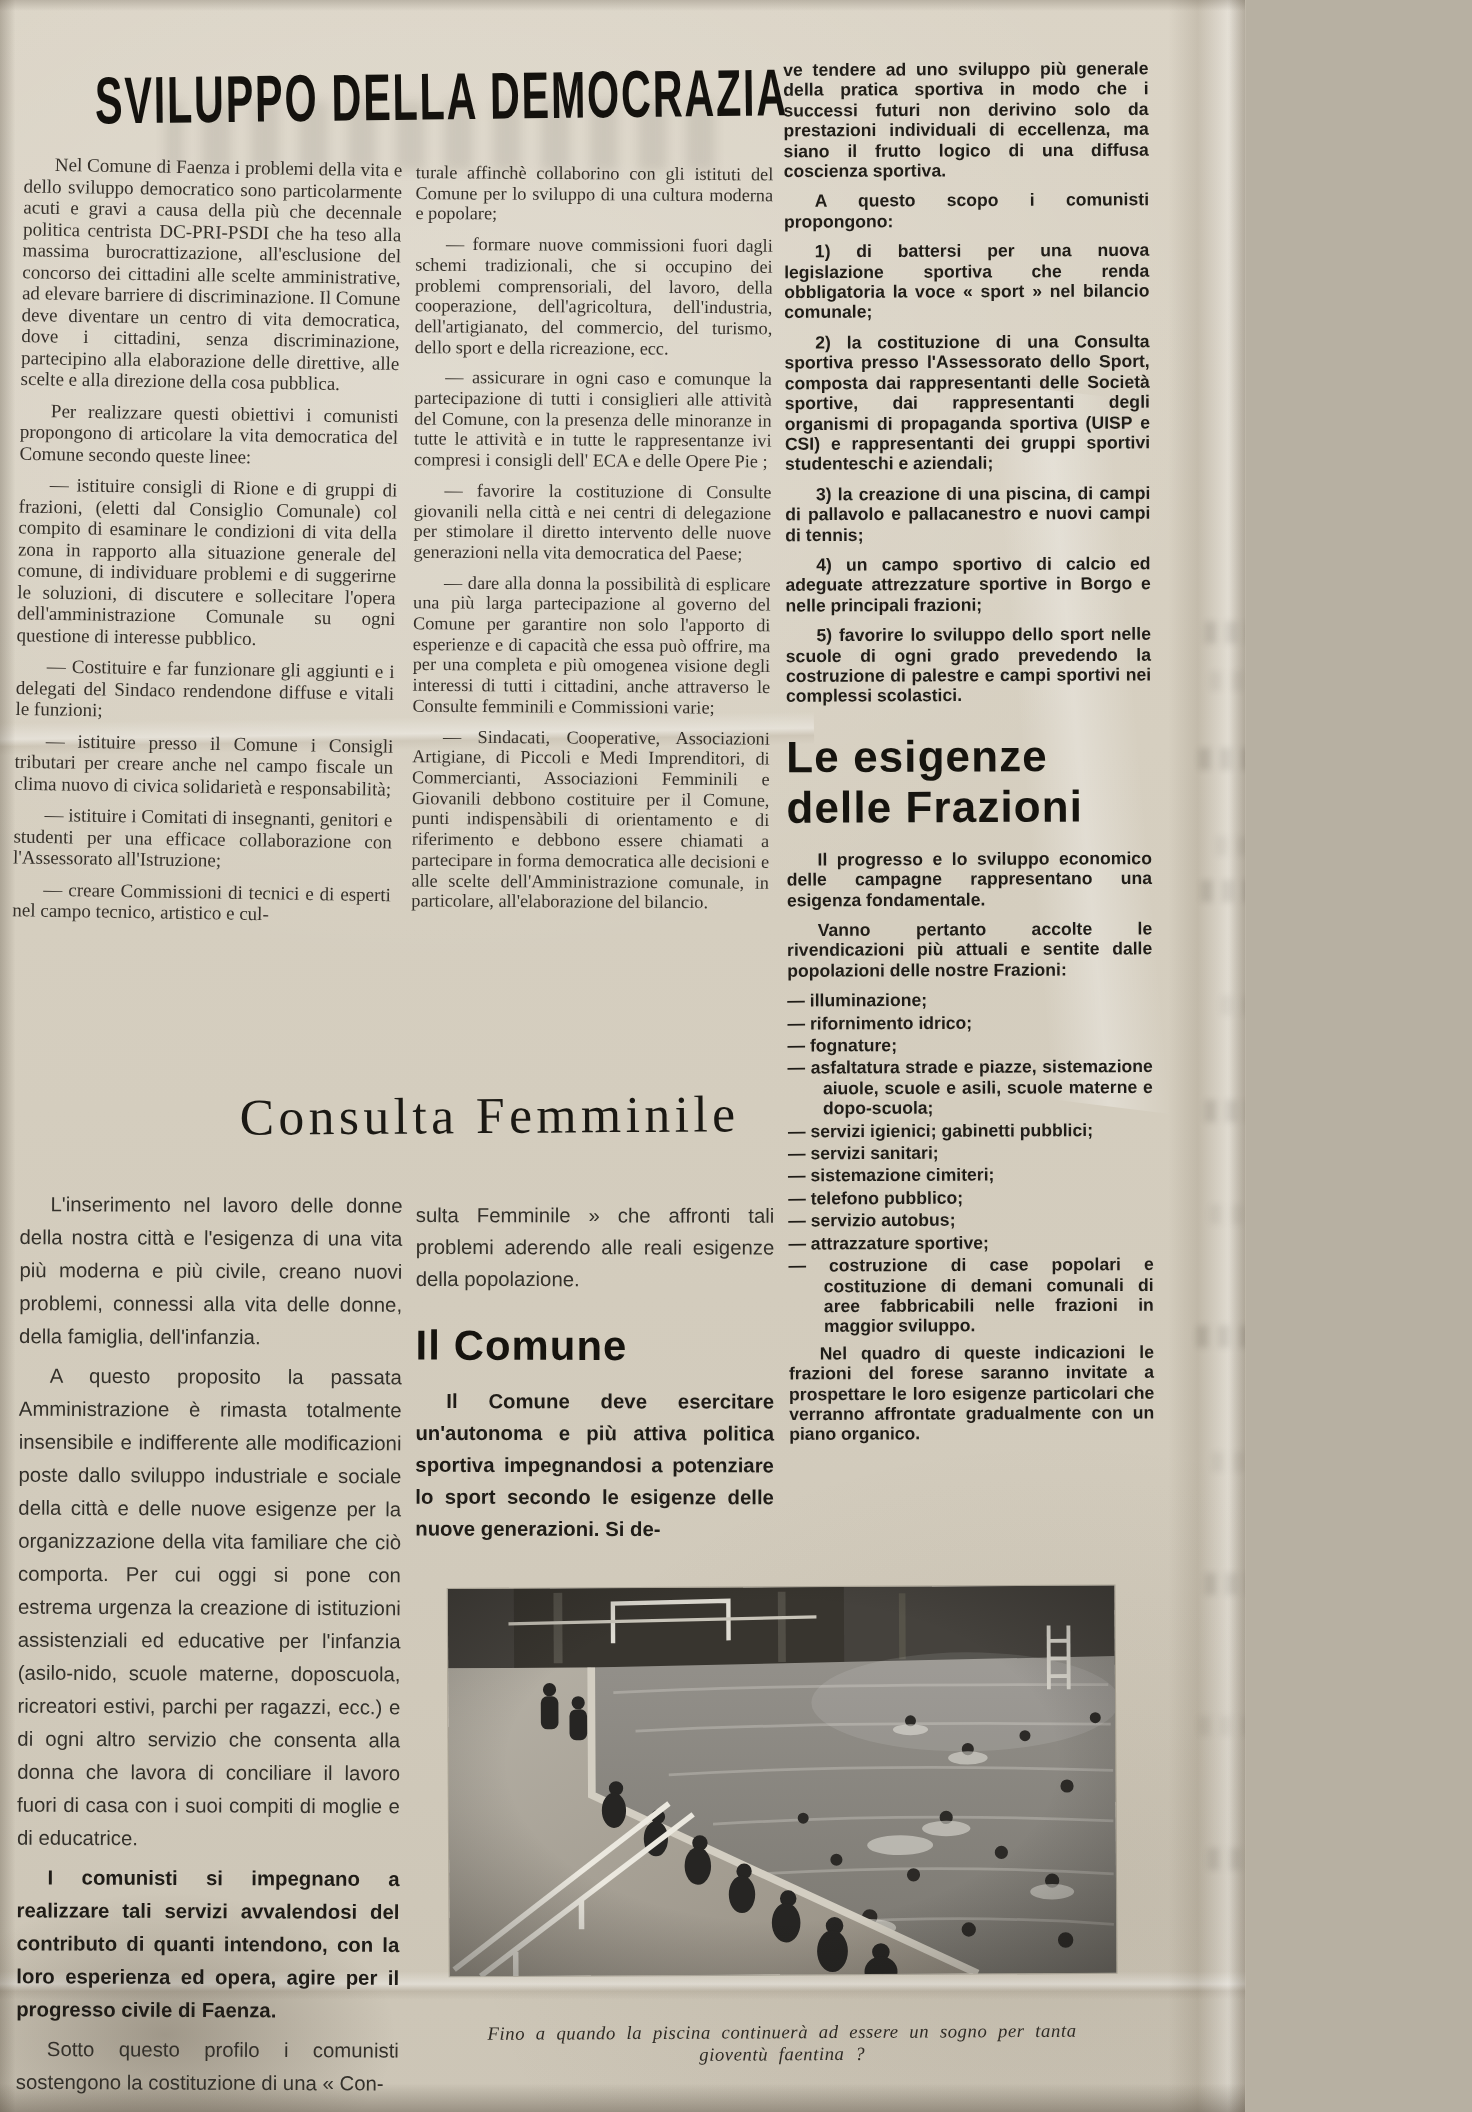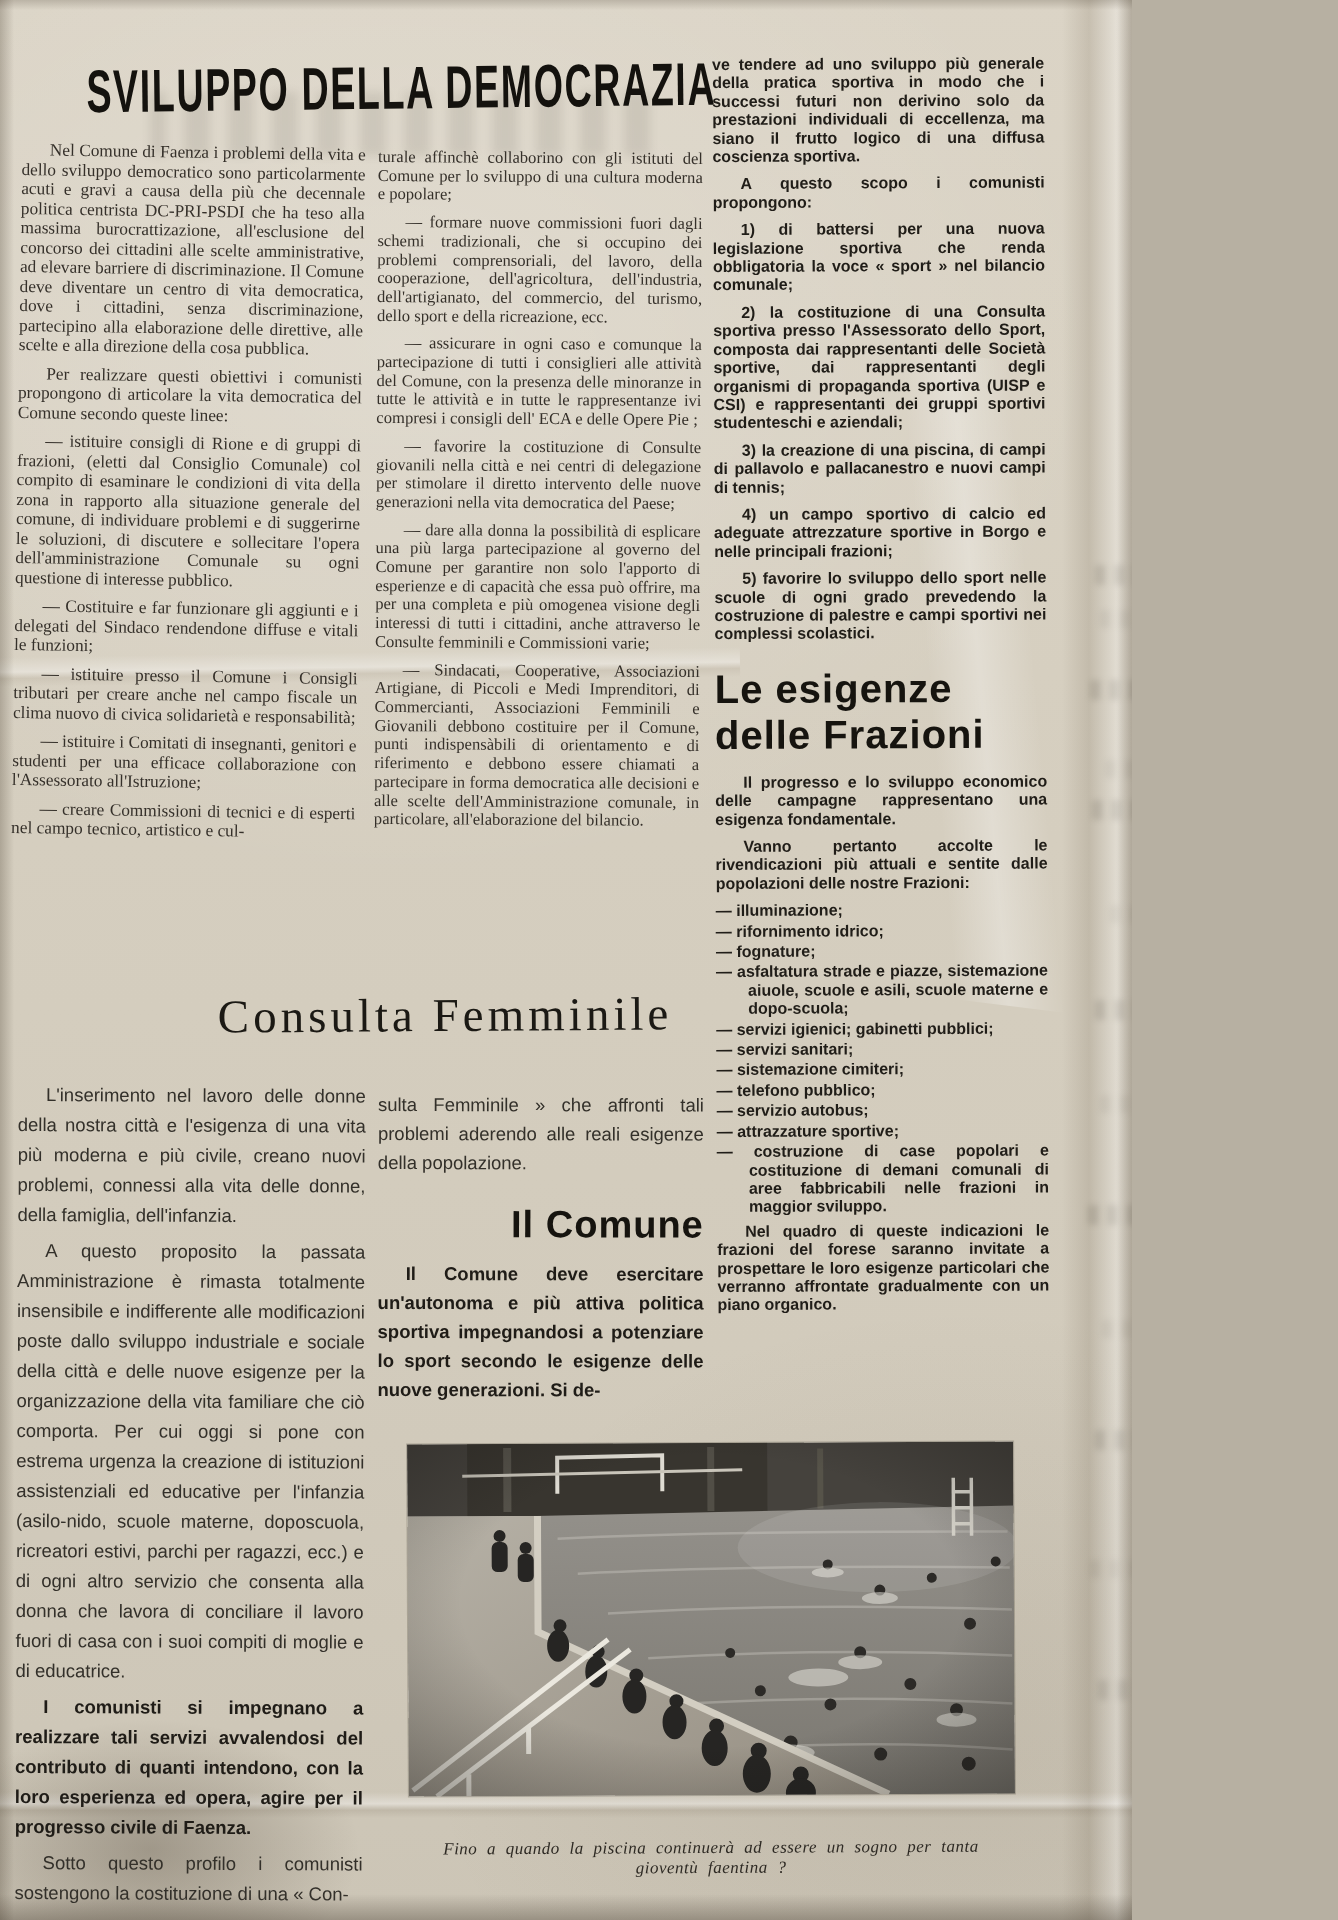--- a/index.html
+++ b/index.html
@@ -53,21 +53,21 @@
   .consulta-head{position:absolute;left:135px;top:988px;width:620px;margin:0;text-align:center;
       font-family:"Liberation Serif",serif;font-weight:400;font-size:47px;letter-spacing:4px;
       color:#1b1914;transform:rotate(-.4deg);}
   .colA{left:18px;top:1080px;width:348px;font-family:"Liberation Sans",sans-serif;font-weight:400;
       font-size:18.5px;line-height:30px;color:#33302a;transform:rotate(.25deg);transform-origin:0 0;}
   .colA p{margin:0 0 6px 0;}
   .colA .bold{font-weight:700;color:#1f1c17;}
   .colB{left:378px;top:1090px;width:326px;font-family:"Liberation Sans",sans-serif;
       font-size:18.5px;line-height:29px;color:#33302a;transform:rotate(.1deg);transform-origin:0 0;}
   .colB p{margin:0 0 8px 0;}
-  .h-gioventu{margin:26px 0 14px 0;font-family:"Liberation Sans",sans-serif;font-weight:700;color:#16140f;text-align:right;}
+  .h-gioventu{margin:26px 0 14px 0;font-family:"Liberation Sans",sans-serif;font-weight:700;color:#16140f;text-align:left;}
   .h-gioventu .l1{display:block;font-size:38px;line-height:42px;letter-spacing:1px;}
   .h-gioventu .l2{display:block;font-size:28px;line-height:34px;letter-spacing:.5px;}
   .colB .bold{font-weight:700;color:#1f1c17;}
   .photo{position:absolute;left:408px;top:1443px;width:606px;height:352px;margin:0;
       transform:rotate(-.3deg);box-shadow:0 0 0 1px rgba(60,55,45,.25);}
   .photo svg{display:block;}
   .caption{position:absolute;left:408px;top:1838px;width:606px;margin:0;text-align:center;
       font-family:"Liberation Serif",serif;font-style:italic;font-size:17px;letter-spacing:.5px;
       word-spacing:5px;color:#2e2a24;transform:rotate(-.3deg);}
 </style>

